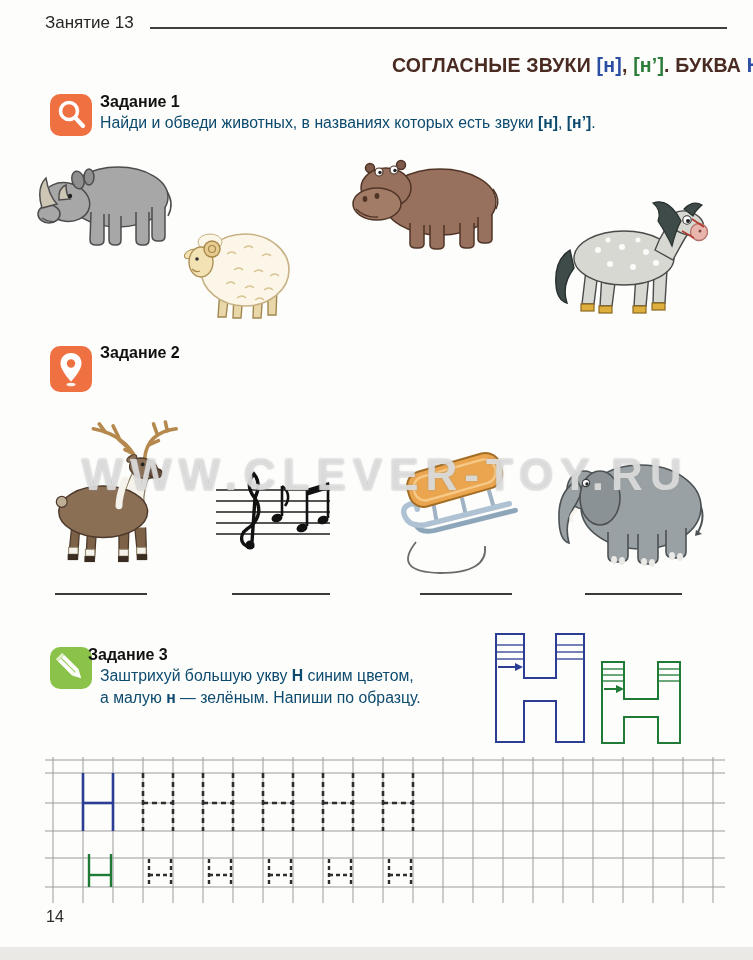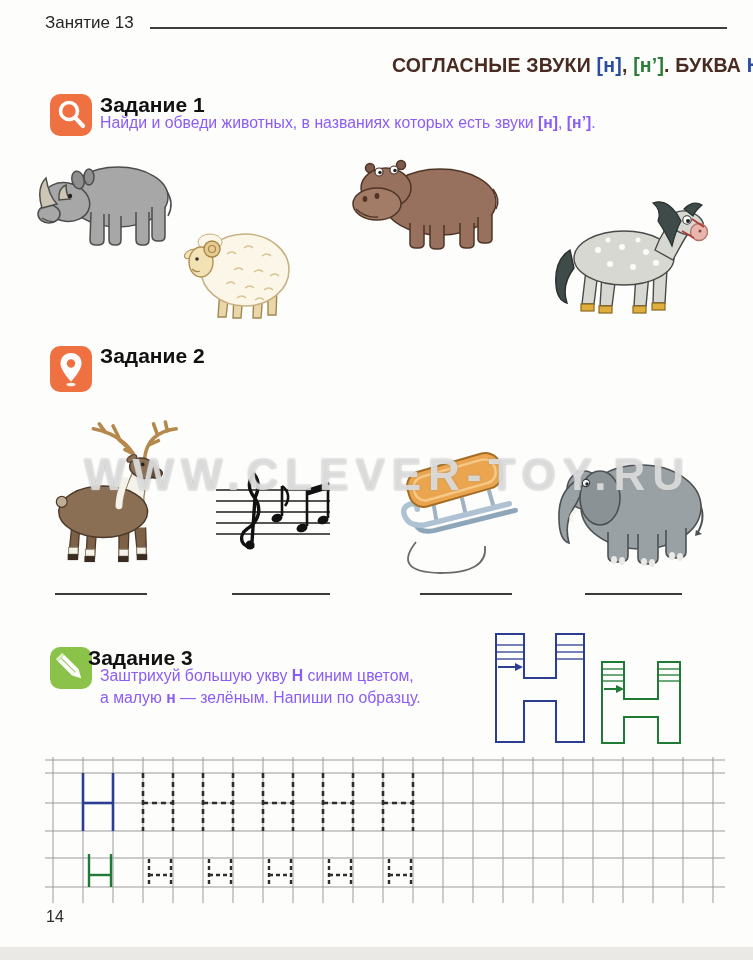--- a/index.html
+++ b/index.html
@@ -3,24 +3,24 @@
 <meta charset="utf-8">
 <style>
   html,body{margin:0;padding:0;background:#fff;}
   .page{position:relative;width:753px;height:960px;background:#fdfdfc;overflow:hidden;
         font-family:"Liberation Sans",sans-serif;color:#1f1f1f;padding-left:20px;}
   .abs{position:absolute;}
   .lesson-label{left:45px;top:13px;font-size:17px;color:#262626;}
   .header-rule{left:150px;top:27px;width:577px;height:2px;background:#3f3f3f;}
   .page-title{left:0;right:0;top:54px;text-align:right;font-size:19.5px;font-weight:700;letter-spacing:.2px;}
   .task-icon{width:42px;}
-  .task-label{font-size:21px;font-weight:700;color:#111;}
-  .task-text{font-size:15.8px;color:#8b5cf6;white-space:nowrap;}
+  .task-label{font-size:16px;font-weight:700;color:#111;}
+  .task-text{font-size:15.8px;color:#0c4a6e;white-space:nowrap;}
   .answer-line{top:593px;height:2px;background:#3a3a3a;}
-  .watermark{left:84px;top:450px;width:630px;font-size:44px;font-weight:800;
+  .watermark{left:70px;top:450px;width:630px;text-align:center;font-size:44px;font-weight:800;
              letter-spacing:7px;color:rgba(238,238,238,0.72);
              text-shadow:0 0 2px rgba(150,150,150,0.85);pointer-events:none;z-index:5;}
   .page-number{left:46px;top:908px;font-size:16px;color:#2b2b2b;}
   .scan-band{left:0;top:947px;width:753px;height:13px;background:#eae9e6;}
   svg{display:block;}
 </style>
 </head>
 <body>
 
 <div class="page">

